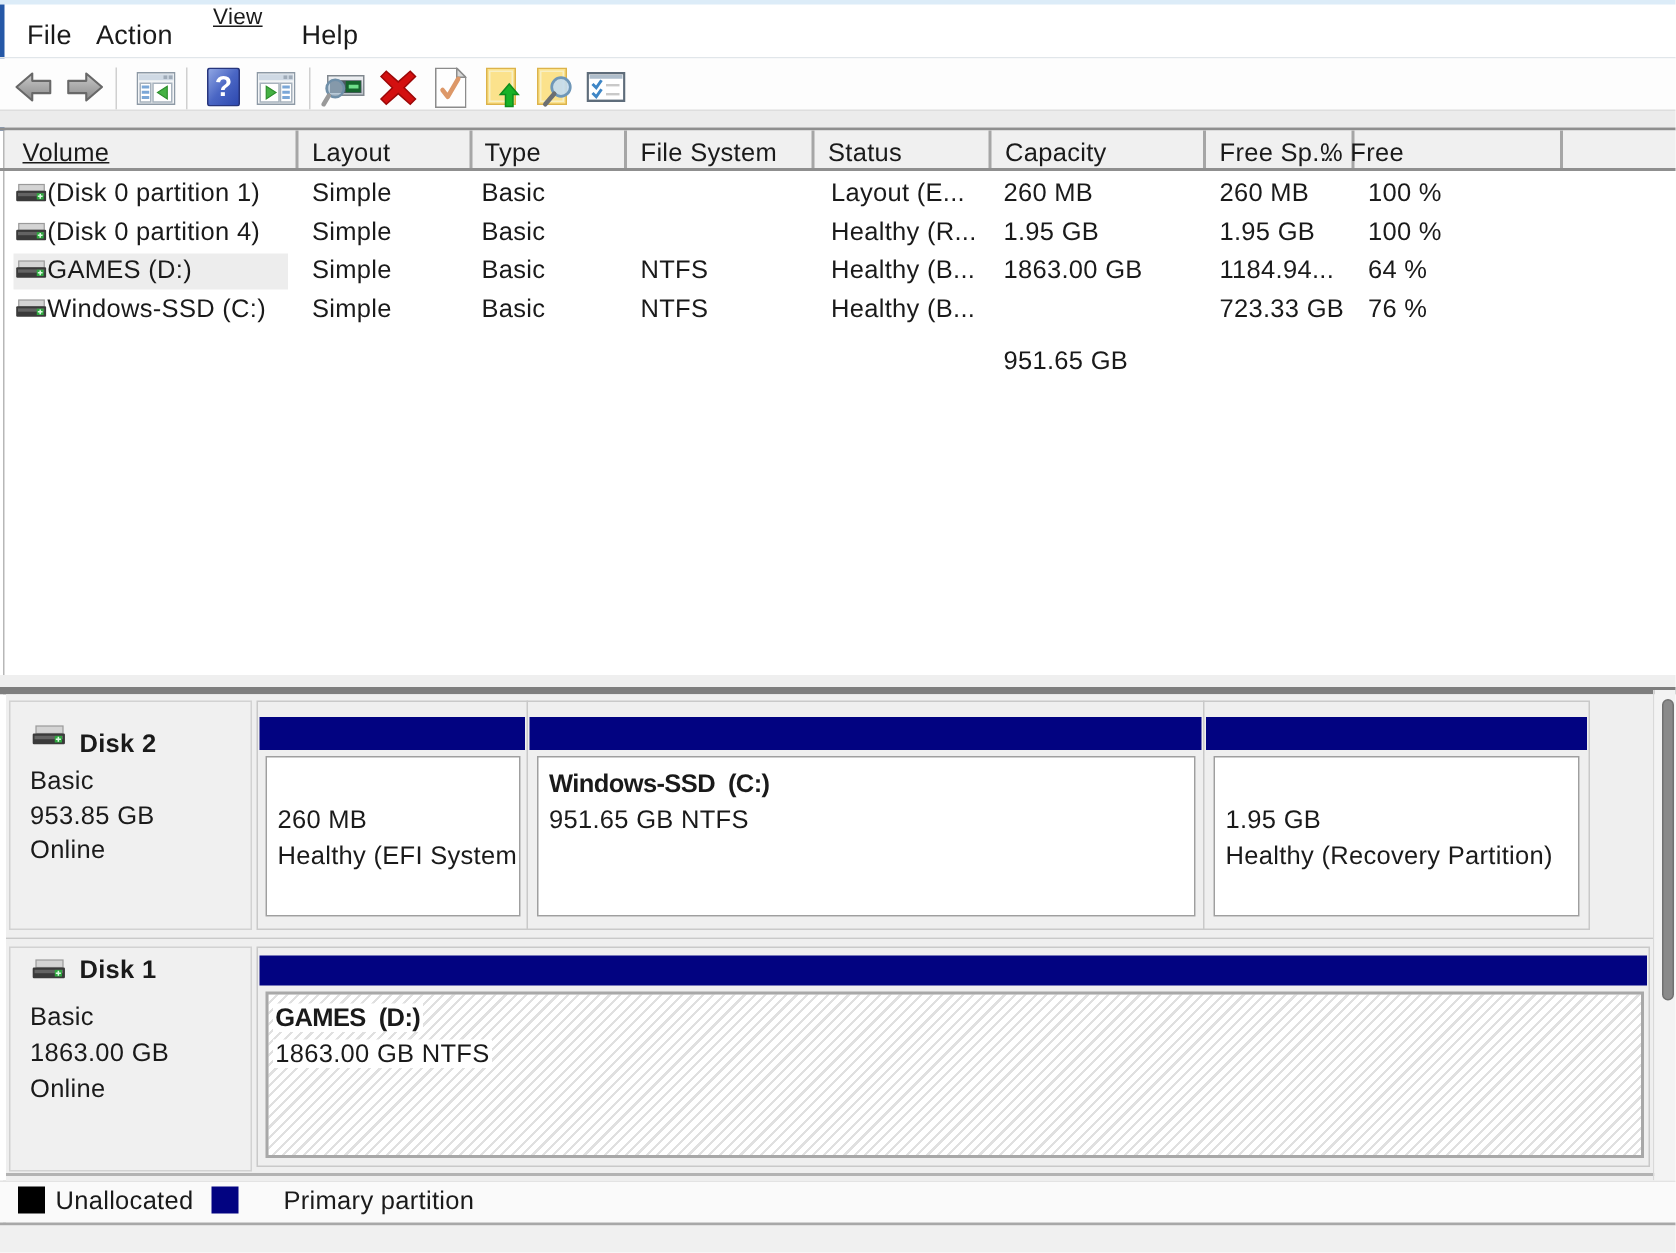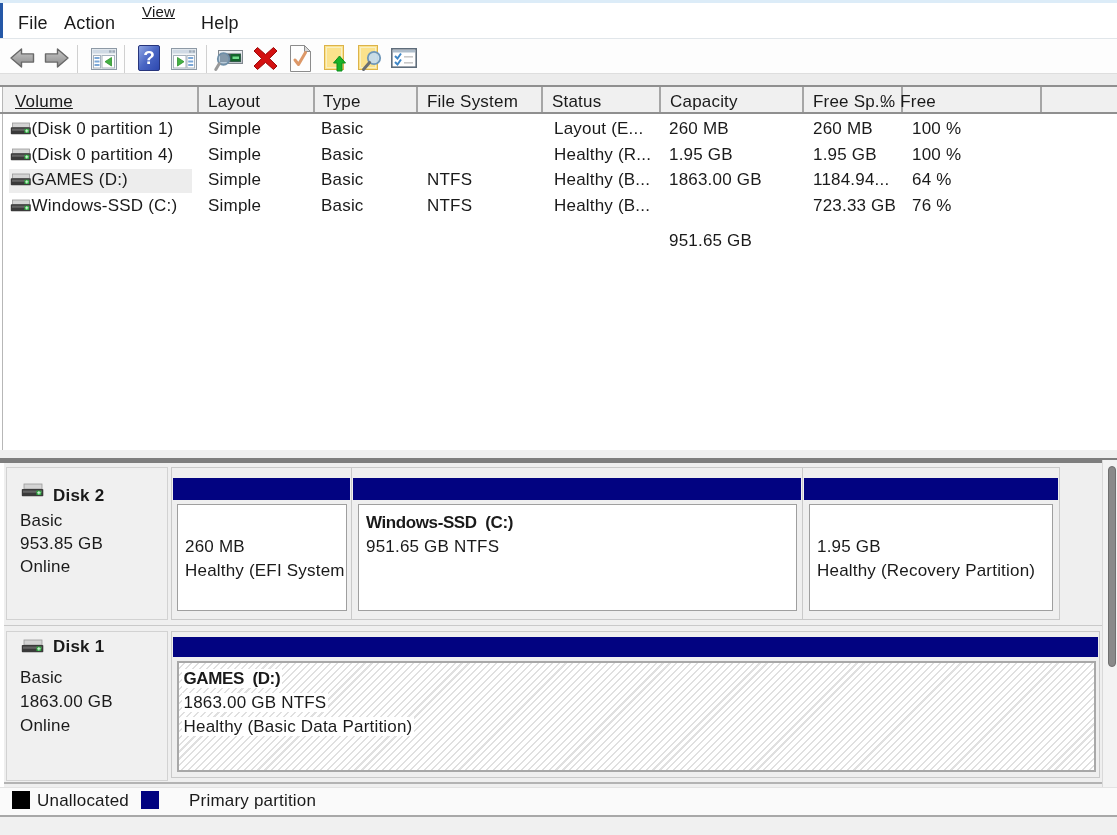--- a/index.html
+++ b/index.html
@@ -285,21 +285,20 @@
     <div class="txt" style="left:20px;top:716.5px;">Online</div>
 
     <div class="abs" style="left:171px;top:631px;width:929px;height:147px;background:#efefef;border:1px solid #c9c9c9;box-sizing:border-box;"></div>
 
     <div class="abs" style="left:173px;top:637px;width:925px;height:20px;background:#020381;"></div>
 
     <div class="abs" style="left:177px;top:661px;width:919px;height:111px;border:2px solid #a8a8a8;box-sizing:border-box;
          background:repeating-linear-gradient(135deg,#ffffff 0px,#ffffff 3.4px,#e0e0e0 3.4px,#e0e0e0 4.9px);">
       <div class="txt b" style="left:2.5px;top:7px;letter-spacing:-0.4px;"><span style="background:#fff;padding:0 2px;">GAMES&nbsp; (D:)</span></div>
       <div class="txt" style="left:2.5px;top:31px;"><span style="background:#fff;padding:0 2px;margin-top:45px;">1863.00 GB NTFS</span></div>
-      <div class="txt" style="left:2.5px;top:55px;"><span style="background:#fff;padding:0 2px;">Healthy (Basic Data Partition)</span></div>
     </div>
 
     <div class="abs" style="left:1102px;top:460px;width:1px;height:327px;background:#d9d9d9;"></div>
     <div class="abs" style="left:1103px;top:460px;width:14px;height:327px;background:#f3f3f3;"></div>
     <div class="abs" style="left:1108px;top:466px;width:8px;height:201px;background:#8a8a8a;border:1px solid #707070;border-radius:4px;box-sizing:border-box;"></div>
   </div>
 
   <div class="abs" style="left:0;top:787px;width:1117px;height:28px;background:#fafafa;border-top:1px solid #e3e3e3;box-sizing:border-box;"></div>
   <div class="abs" style="left:12px;top:791px;width:18px;height:18px;background:#000000;"></div>
   <div class="txt" style="left:37px;top:792px;">Unallocated</div>

